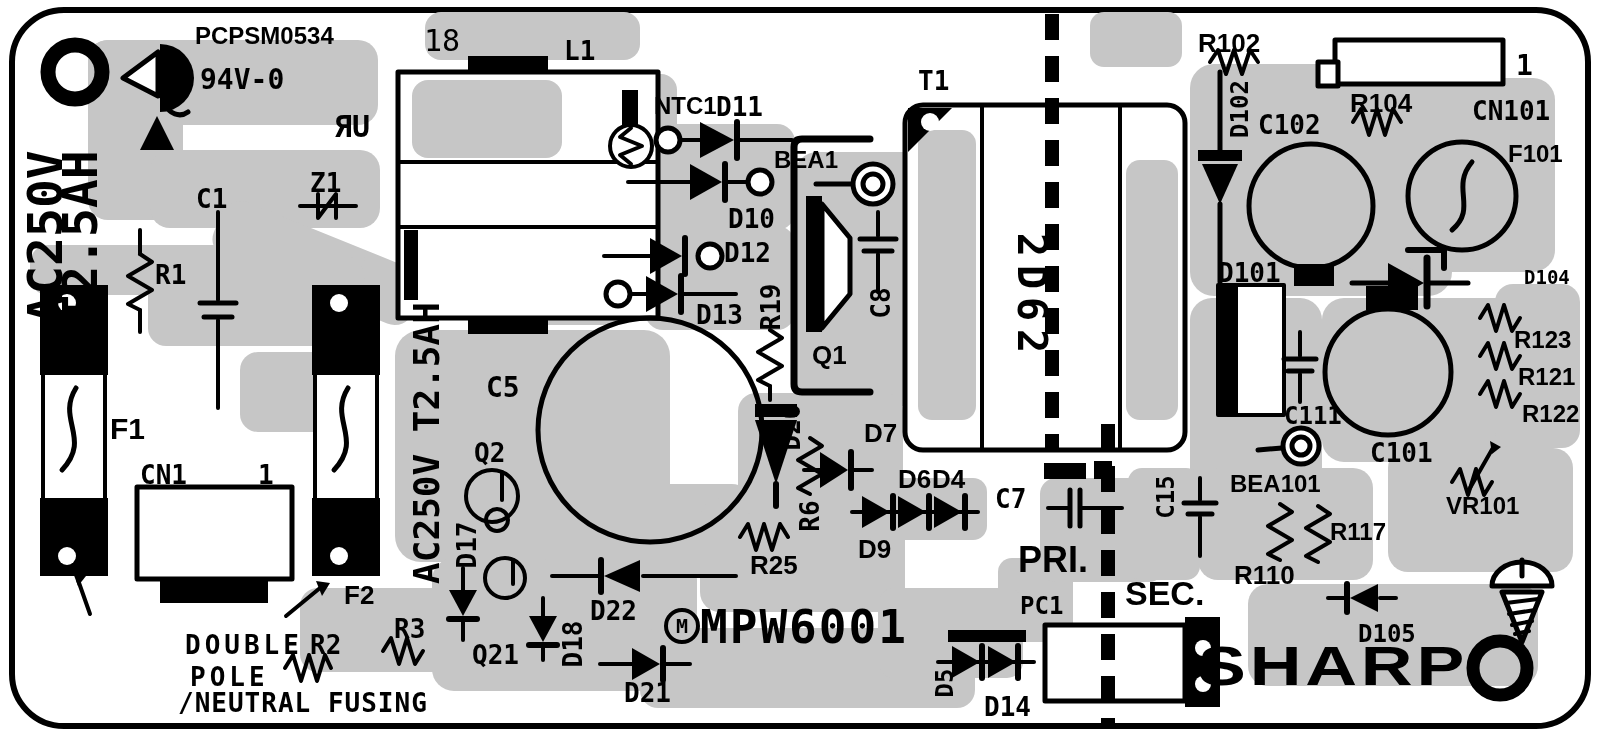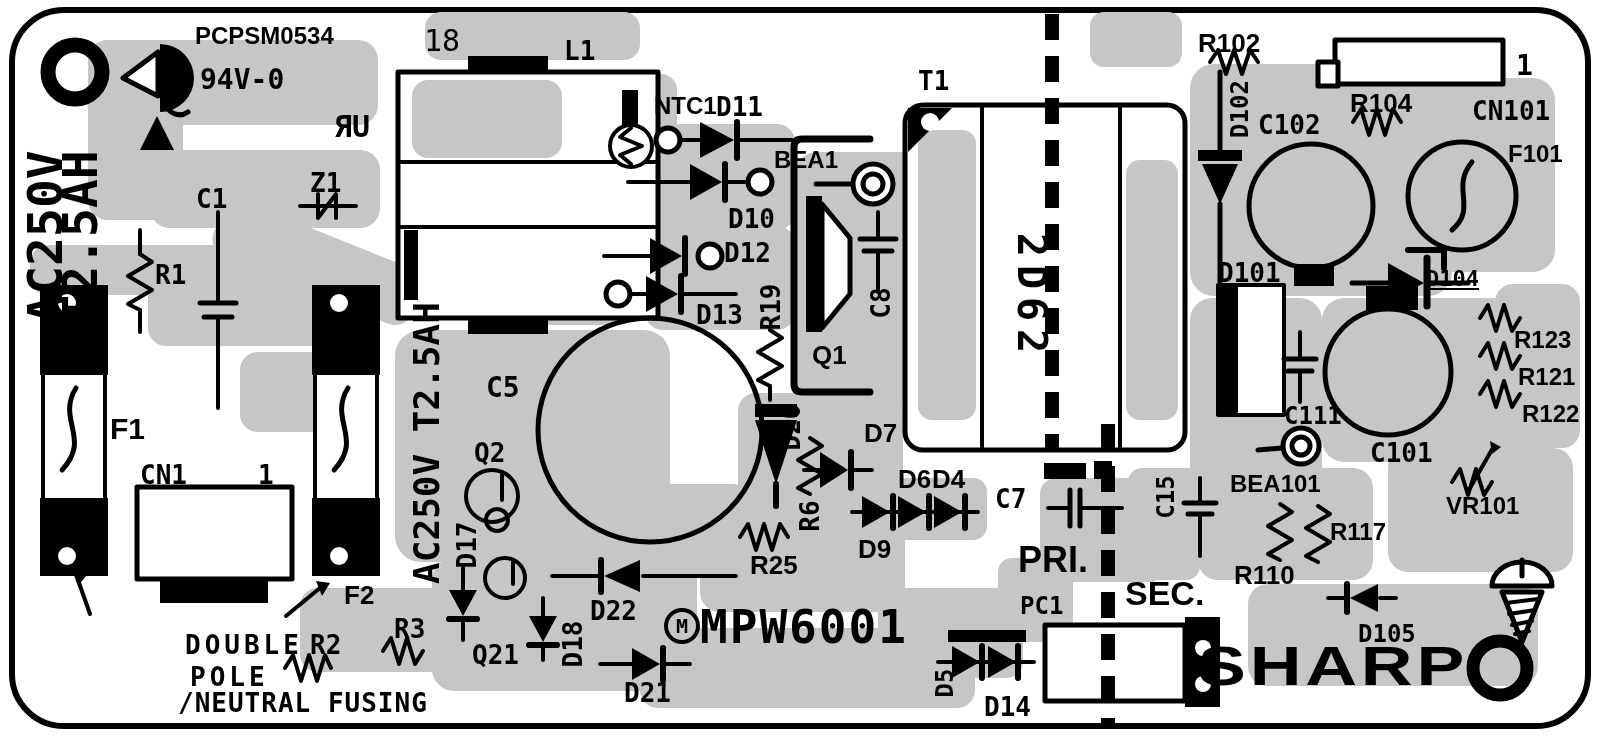--- a/index.html
+++ b/index.html
@@ -447,21 +447,21 @@
 <span class="lbl" style="left:1284px;top:404px;font-size:24px;">C111</span>
 <span class="lbl" style="left:1370px;top:440px;font-size:26px;">C101</span>
 <span class="lbl" style="left:1218px;top:260px;font-size:26px;">D101</span>
 <span class="lbl" style="left:1258px;top:112px;font-size:26px;">C102</span>
 <span class="lbl v" style="left:1240px;top:109px;font-size:24px;">D102</span>
 <span class="lbl sans" style="left:1198px;top:30px;font-size:26px;">R102</span>
 <span class="lbl sans" style="left:1350px;top:90px;font-size:26px;">R104</span>
 <span class="lbl" style="left:1472px;top:98px;font-size:26px;">CN101</span>
 <span class="lbl" style="left:1516px;top:52px;font-size:28px;">1</span>
 <span class="lbl sans" style="left:1508px;top:142px;font-size:24px;">F101</span>
-<span class="lbl" style="left:1426px;top:268px;font-size:22px;text-decoration:underline;">D104</span>
+<span class="lbl" style="left:1524px;top:268px;font-size:19px;">D104</span>
 <span class="lbl sans" style="left:1514px;top:328px;font-size:24px;">R123</span>
 <span class="lbl sans" style="left:1518px;top:365px;font-size:24px;">R121</span>
 <span class="lbl sans" style="left:1522px;top:402px;font-size:24px;">R122</span>
 <span class="lbl sans" style="left:1446px;top:494px;font-size:24px;">VR101</span>
 <span class="lbl sans" style="left:1330px;top:520px;font-size:24px;">R117</span>
 <span class="lbl sans" style="left:1234px;top:562px;font-size:26px;">R110</span>
 <span class="lbl" style="left:1358px;top:622px;font-size:24px;">D105</span>
 
 <span class="lbl sharp" style="left:1198px;top:638px;font-size:56px;">SHARP</span>
 

